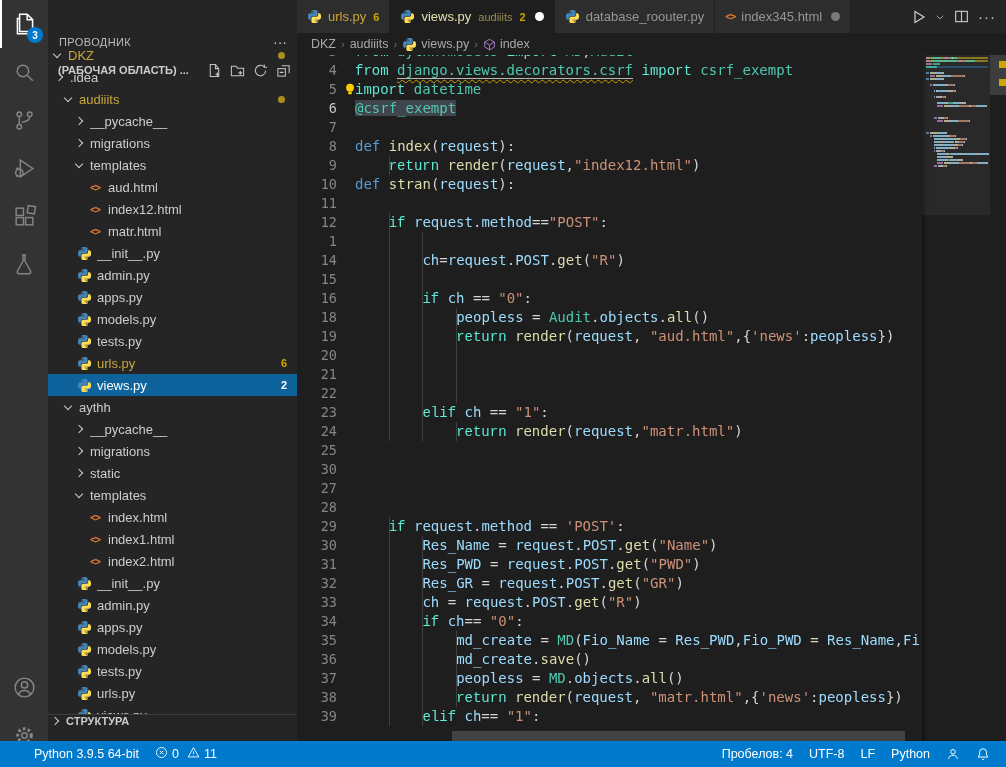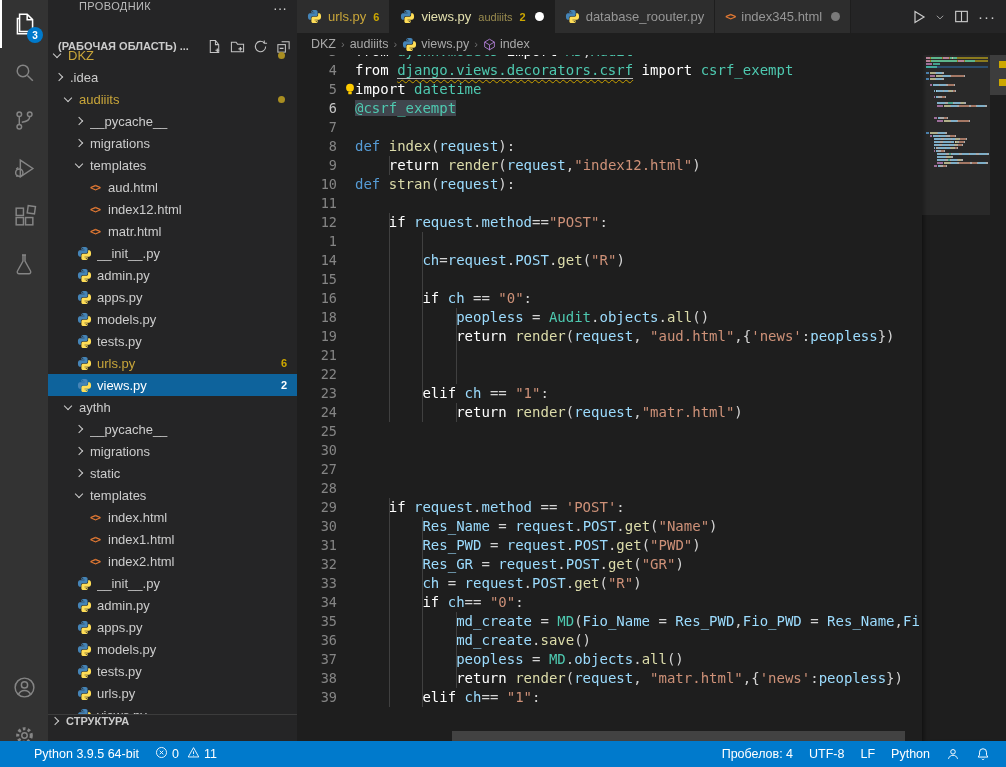--- a/index.html
+++ b/index.html
@@ -12,21 +12,21 @@
   .act-item { position:relative; width:48px; height:48px; display:flex; align-items:center; justify-content:center; cursor:pointer; }
   .act-item svg { stroke:#858585; fill:none; stroke-width:1.4; }
   .act-item.active { border-left:2px solid #ffffff; }
   .act-item.active svg { stroke:#ffffff; }
   .act-badge { position:absolute; right:5px; bottom:5px; min-width:16px; height:16px; border-radius:9px;
                background:#007acc; color:#fff; font-size:10px; display:flex; align-items:center; justify-content:center; font-weight:bold; }
   #activity-bottom { position:absolute; left:0; bottom:8px; width:48px; }
 
   
   #sidebar { position:absolute; left:48px; top:0; width:249px; height:741px; background:#252526; overflow:hidden; }
-  #sidebar-title-row { height:35px; display:flex; padding:0 10px 0 31px; }
+  #sidebar-title-row { height:35px; display:flex; align-items:center; padding:0 10px 0 11px;margin-top:24px; }
   #sidebar-title { flex:1; color:#bbbbbb; font-size:11px; letter-spacing:.4px; }
   #sidebar-title-menu { color:#cccccc; font-size:14px; cursor:pointer; }
   #section-header { height:22px; display:flex; align-items:center; padding:0 6px 0 4px; background:#252526; color:#cccccc; }
   #section-label { flex:1; font-size:11px; font-weight:bold; color:#cccccc; white-space:nowrap; overflow:hidden; }
   .sec-icons { display:flex; gap:8px; align-items:center; }
   .sec-icons svg { stroke:#c5c5c5; fill:none; stroke-width:1.1; cursor:pointer; }
   #tree { position:absolute; top:44px; left:0; right:0; bottom:15px; overflow:hidden; }
   .trow { height:22px; display:flex; align-items:center; font-size:13px; color:#cccccc; cursor:pointer; white-space:nowrap; }
   .trow.selected { background:#0e639c; color:#ffffff; }
   .trow .chev { width:6px; height:6px; border-right:1.4px solid #cccccc; border-bottom:1.4px solid #cccccc; display:inline-block; margin-right:8px; flex:none; }
@@ -94,21 +94,21 @@
   .ruler-mark { position:absolute; right:0; width:7px; height:7px; background:#cca700; }
 
   
   #status-bar { position:absolute; left:0; top:741px; width:1006px; height:26px; background:#007acc; color:#ffffff;
                 display:flex; align-items:center; font-size:12.5px; }
   .sb-item { display:flex; align-items:center; gap:4px; padding:0 8px; height:26px; cursor:pointer; }
   .sb-item svg { stroke:#ffffff; fill:none; stroke-width:1.1; }
   #sb-left { display:flex; margin-left:26px; }
   #sb-right { display:flex; margin-left:auto; margin-right:8px; }
 </style>
-<style>.tk-kw{color:#ffffff;}.tk-def{color:#569CD6;}.tk-fn{color:#DCDCAA;}.tk-var{color:#9CDCFE;}.tk-cls{color:#4EC9B0;}.tk-str{color:#CE9178;}.tk-pun{color:#D4D4D4;}.tk-lnk{color:#4EC9B0;}</style></head>
+<style>.tk-kw{color:#5eead4;font-family:Liberation Mono, monospace;}.tk-def{color:#569CD6;}.tk-fn{color:#DCDCAA;}.tk-var{color:#9CDCFE;}.tk-cls{color:#4EC9B0;}.tk-str{color:#CE9178;}.tk-pun{color:#D4D4D4;}.tk-lnk{color:#4EC9B0;}</style></head>
 <body>
 
 <div id="app">
 
   <div id="activity-bar">
       <div class="act-item active">
         <svg width="26" height="26" viewBox="0 0 24 24">
           <path d="M14 3H7v16h12V8zM14 3v5h5"></path>
           <path d="M7 7H5v14h11v-2"></path>
         </svg>
@@ -514,20 +514,21 @@
           <div class="cline"><span class="lnum">9</span><span class="ltext"><span class="tk-pun">    </span><span class="tk-kw">return</span><span class="tk-pun"> </span><span class="tk-fn">render</span><span class="tk-pun">(</span><span class="tk-var">request</span><span class="tk-pun">,</span><span class="tk-str">"index12.html"</span><span class="tk-pun">)</span></span><span class="guide" style="left:91.72px"></span></div>
           <div class="cline"><span class="lnum">10</span><span class="ltext"><span class="tk-def">def</span><span class="tk-pun"> </span><span class="tk-fn">stran</span><span class="tk-pun">(</span><span class="tk-var">request</span><span class="tk-pun">):</span></span></div>
           <div class="cline"><span class="lnum">11</span><span class="ltext"></span></div>
           <div class="cline"><span class="lnum">12</span><span class="ltext"><span class="tk-pun">    </span><span class="tk-kw">if</span><span class="tk-pun"> </span><span class="tk-var">request</span><span class="tk-pun">.</span><span class="tk-var">method</span><span class="tk-pun">==</span><span class="tk-str">"POST"</span><span class="tk-pun">:</span></span><span class="guide" style="left:91.72px"></span></div>
           <div class="cline"><span class="lnum">1</span><span class="ltext"></span><span class="guide" style="left:91.72px"></span><span class="guide" style="left:125.44px"></span></div>
           <div class="cline"><span class="lnum">14</span><span class="ltext"><span class="tk-pun">        </span><span class="tk-var">ch</span><span class="tk-pun">=</span><span class="tk-var">request</span><span class="tk-pun">.</span><span class="tk-var">POST</span><span class="tk-pun">.</span><span class="tk-fn">get</span><span class="tk-pun">(</span><span class="tk-str">"R"</span><span class="tk-pun">)</span></span><span class="guide" style="left:91.72px"></span><span class="guide" style="left:125.44px"></span></div>
           <div class="cline"><span class="lnum">15</span><span class="ltext"></span><span class="guide" style="left:91.72px"></span><span class="guide" style="left:125.44px"></span></div>
           <div class="cline"><span class="lnum">16</span><span class="ltext"><span class="tk-pun">        </span><span class="tk-kw">if</span><span class="tk-pun"> </span><span class="tk-var">ch</span><span class="tk-pun"> == </span><span class="tk-str">"0"</span><span class="tk-pun">:</span></span><span class="guide" style="left:91.72px"></span><span class="guide" style="left:125.44px"></span></div>
           <div class="cline"><span class="lnum">18</span><span class="ltext"><span class="tk-pun">            </span><span class="tk-var">peopless</span><span class="tk-pun"> = </span><span class="tk-cls">Audit</span><span class="tk-pun">.</span><span class="tk-var">objects</span><span class="tk-pun">.</span><span class="tk-fn">all</span><span class="tk-pun">()</span></span><span class="guide" style="left:91.72px"></span><span class="guide" style="left:125.44px"></span><span class="guide" style="left:159.16px"></span></div>
           <div class="cline"><span class="lnum">19</span><span class="ltext"><span class="tk-pun">            </span><span class="tk-kw">return</span><span class="tk-pun"> </span><span class="tk-fn">render</span><span class="tk-pun">(</span><span class="tk-var">request</span><span class="tk-pun">, </span><span class="tk-str">"aud.html"</span><span class="tk-pun">,{</span><span class="tk-str">'news'</span><span class="tk-pun">:</span><span class="tk-var">peopless</span><span class="tk-pun">})</span></span><span class="guide" style="left:91.72px"></span><span class="guide" style="left:125.44px"></span><span class="guide" style="left:159.16px"></span></div>
+          <div class="cline"><span class="lnum">20</span><span class="ltext"></span><span class="guide" style="left:91.72px"></span><span class="guide" style="left:125.44px"></span><span class="guide" style="left:159.16px"></span></div>
           <div class="cline"><span class="lnum">21</span><span class="ltext"></span><span class="guide" style="left:91.72px"></span><span class="guide" style="left:125.44px"></span><span class="guide" style="left:159.16px"></span></div>
           <div class="cline"><span class="lnum">22</span><span class="ltext"></span><span class="guide" style="left:91.72px"></span><span class="guide" style="left:125.44px"></span><span class="guide" style="left:159.16px"></span></div>
           <div class="cline"><span class="lnum">23</span><span class="ltext"><span class="tk-pun">        </span><span class="tk-kw">elif</span><span class="tk-pun"> </span><span class="tk-var">ch</span><span class="tk-pun"> == </span><span class="tk-str">"1"</span><span class="tk-pun">:</span></span><span class="guide" style="left:91.72px"></span><span class="guide" style="left:125.44px"></span></div>
           <div class="cline"><span class="lnum">24</span><span class="ltext"><span class="tk-pun">            </span><span class="tk-kw">return</span><span class="tk-pun"> </span><span class="tk-fn">render</span><span class="tk-pun">(</span><span class="tk-var">request</span><span class="tk-pun">,</span><span class="tk-str">"matr.html"</span><span class="tk-pun">)</span></span><span class="guide" style="left:91.72px"></span><span class="guide" style="left:125.44px"></span><span class="guide" style="left:159.16px"></span></div>
           <div class="cline"><span class="lnum">25</span><span class="ltext"></span></div>
           <div class="cline"><span class="lnum">30</span><span class="ltext"></span></div>
           <div class="cline"><span class="lnum">27</span><span class="ltext"></span></div>
           <div class="cline"><span class="lnum">28</span></div>
           <div class="cline"><span class="lnum">29</span><span class="ltext"><span class="tk-pun">    </span><span class="tk-kw">if</span><span class="tk-pun"> </span><span class="tk-var">request</span><span class="tk-pun">.</span><span class="tk-var">method</span><span class="tk-pun"> == </span><span class="tk-str">'POST'</span><span class="tk-pun">:</span></span><span class="guide" style="left:91.72px"></span></div>
           <div class="cline"><span class="lnum">30</span><span class="ltext"><span class="tk-pun">        </span><span class="tk-var">Res_Name</span><span class="tk-pun"> = </span><span class="tk-var">request</span><span class="tk-pun">.</span><span class="tk-var">POST</span><span class="tk-pun">.</span><span class="tk-fn">get</span><span class="tk-pun">(</span><span class="tk-str">"Name"</span><span class="tk-pun">)</span></span><span class="guide" style="left:91.72px"></span><span class="guide" style="left:125.44px"></span></div>

